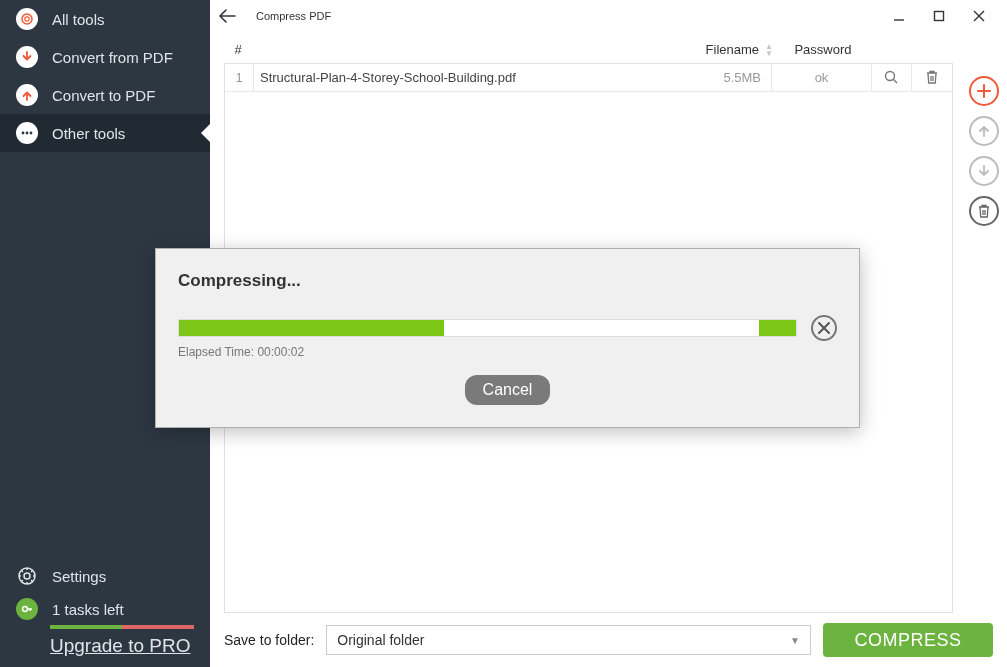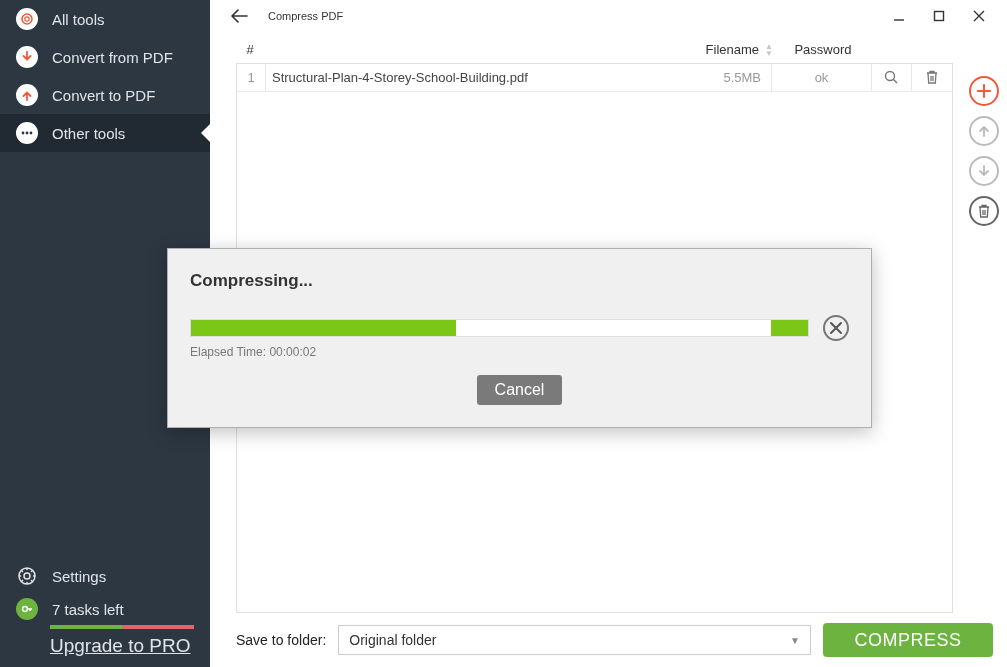--- a/index.html
+++ b/index.html
@@ -1,18 +1,18 @@
 <!DOCTYPE html>
 <html><head>
 <meta charset="utf-8">
 <style>
 * { margin: 0; padding: 0; box-sizing: border-box; font-family: -apple-system, "Segoe UI", Arial, sans-serif; }
 html, body { width: 1007px; height: 667px; overflow: hidden; background: #fff; }
 
-.app { display: flex; width: 100%; height: 100%; gap: 12px; }
+.app { display: flex; width: 100%; height: 100%; }
 
 
 .sidebar { width: 210px; background: #2d3742; color: #fff; display: flex; flex-direction: column; position: relative; }
 .sidebar-top { flex: 1; }
 .nav-item { display: flex; align-items: center; height: 38px; padding: 0 16px; cursor: pointer; font-size: 15px; color: #e0e4e8; }
 .nav-item .icon-circle { width: 22px; height: 22px; border-radius: 50%; background: #fff; display: flex; align-items: center; justify-content: center; margin-right: 14px; flex-shrink: 0; }
 .nav-item.active { background: #212a33; position: relative; }
 .nav-item.active::after { content: ""; position: absolute; right: -1px; top: 50%; transform: translateY(-50%); width: 0; height: 0; border-top: 10px solid transparent; border-bottom: 10px solid transparent; border-right: 10px solid #fff; }
 .sidebar-bottom { padding: 0 0 10px 0; }
 .tasks-bar { height: 4px; margin: 2px 16px 6px 50px; display:flex;}
@@ -64,21 +64,21 @@
 .overlay { position:absolute; left:0; right:0; top:0; bottom:0; pointer-events:none;}
 .modal { position:absolute; left:-55px; top:248px; width:705px; background:#f0f0f0; border:1px solid #b0b0b0; box-shadow:0 4px 18px rgba(0,0,0,.25); padding:22px; pointer-events:auto;}
 .modal h3 { font-size:17px; color:#333; font-weight:bold; margin-bottom:24px;}
 .progressrow { display:flex; align-items:center; gap:14px; margin-bottom:4px;}
 .progress { flex:1; height:18px; background:#fff; border:1px solid #ddd; position:relative;}
 .progress .bar { position:absolute; left:0; top:0; bottom:0; background:#7bc617;}
 .progress .bar2 { position:absolute; right:0; top:0; bottom:0; background:#7bc617;}
 .progress-close { width:26px; height:26px; border:2px solid #777; border-radius:50%; display:flex; align-items:center; justify-content:center; color:#555; cursor:pointer; font-weight:bold;}
 .elapsed { font-size:12px; color:#777; margin-bottom:16px;}
 .modal-actions { text-align:center;}
-.cancel-btn { background:#7a7a7a; color:#fff; border:none; border-radius:3px; padding:6px 18px; font-size:16px; cursor:pointer;}
+.cancel-btn { background:#7a7a7a; color:#fff; border:none; border-radius:12px; padding:6px 18px; font-size:16px; cursor:pointer;}
 
 svg { display:block;}
 </style>
 </head>
 <body>
 
 <div class="app">
 
   <div class="sidebar">
     <div class="sidebar-top">
@@ -129,21 +129,21 @@
         </span>
         <span>Settings</span>
       </div>
       <div class="nav-item" style="height:28px">
         <span class="icon-circle" style="background:#6db33f">
           <svg width="12" height="12" viewBox="0 0 12 12">
               <circle cx="4" cy="6" r="2.4" fill="none" stroke="#fff" stroke-width="1.5"></circle>
               <path d="M6 6h5M9 6v2" stroke="#fff" stroke-width="1.5"></path>
             </svg>
         </span>
-        <span>7 tasks left</span>
+        <span>1 tasks left</span>
       </div>
       <div class="tasks-bar">
           <div class="g"></div>
           <div class="r"></div>
         </div>
       <div class="upgrade">Upgrade to PRO</div>
     </div>
   </div>
 
   <div class="main">

